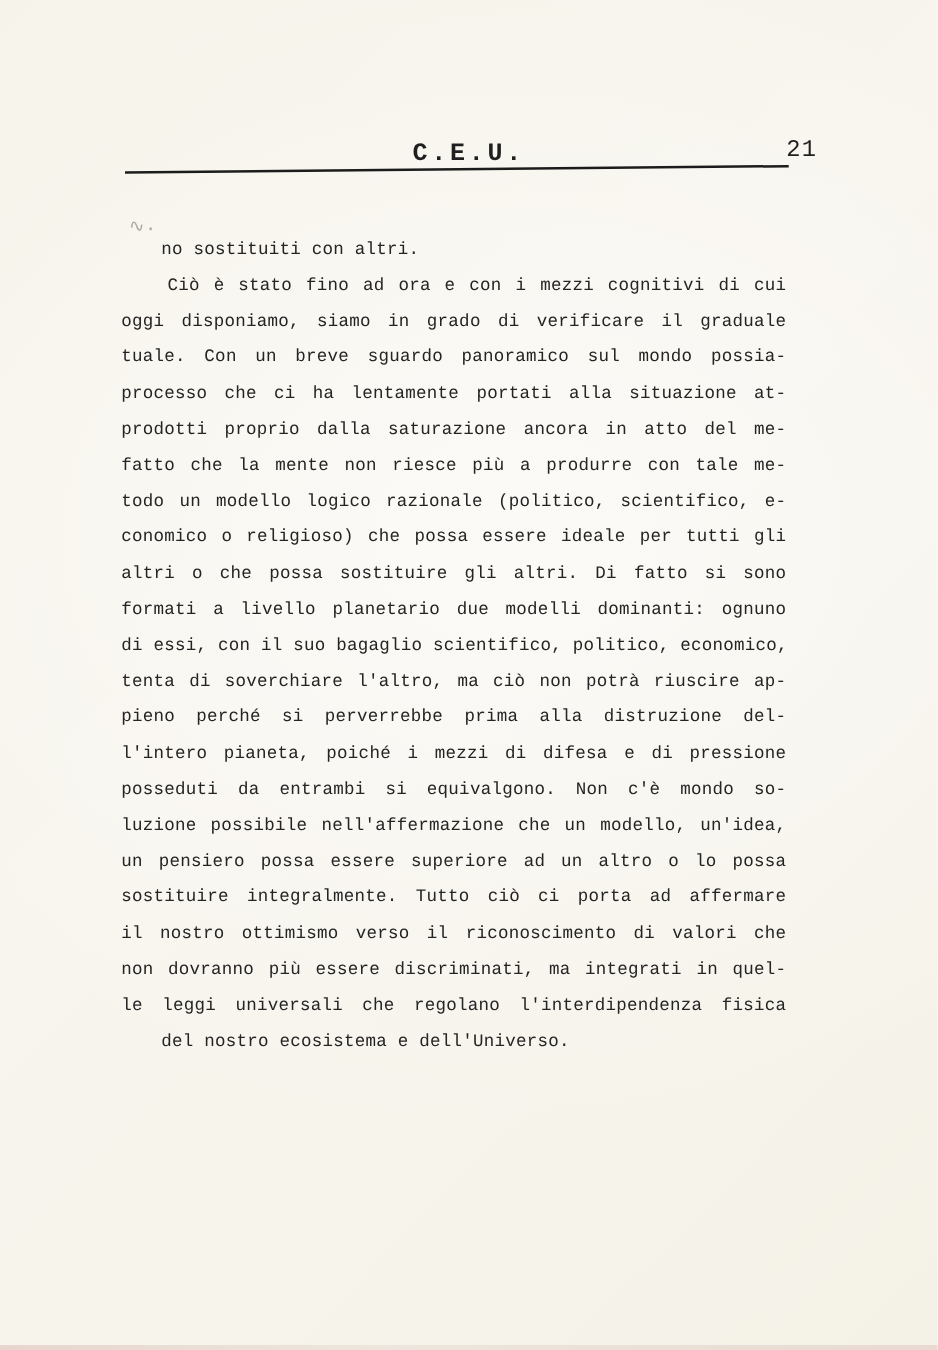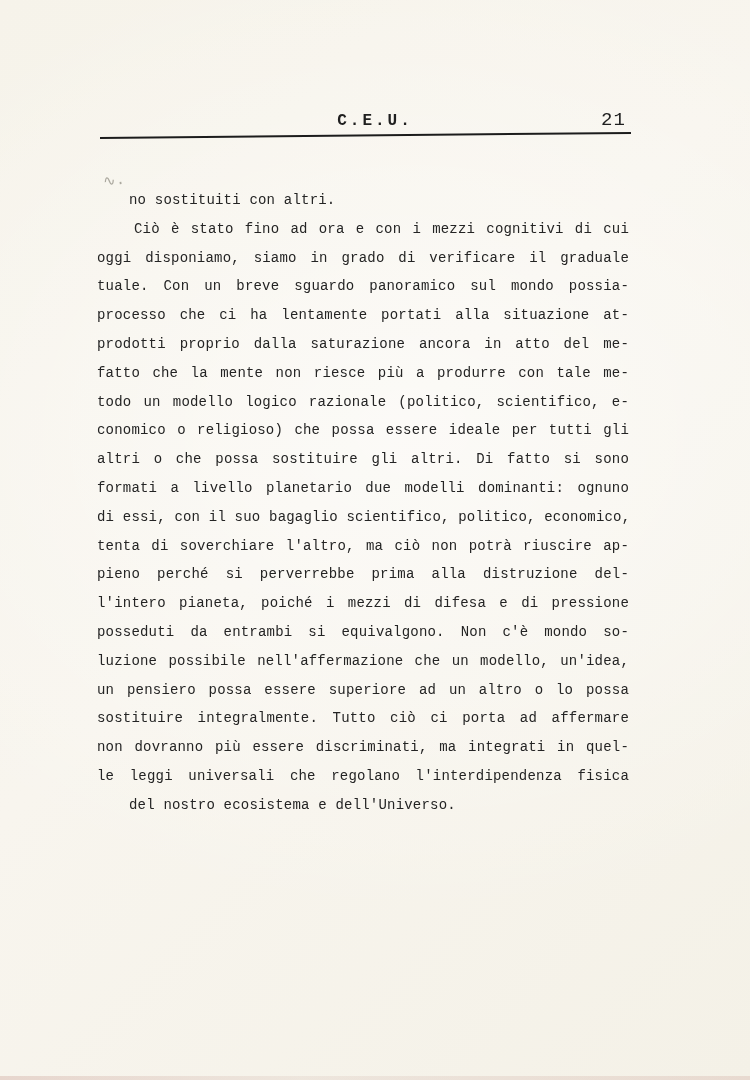--- a/index.html
+++ b/index.html
@@ -17,29 +17,29 @@
       linear-gradient(135deg, #f6f3ea 0%, #f8f5ee 45%, #f4f1e7 100%);
     color: #262626;
   }
   
   .header-title {
     position: absolute;
     top: 112px;
     left: 0;
     width: 750px;
     text-align: center;
-    font-size: 16px;
+    font-size: 20px;
     font-weight: 600;
     letter-spacing: 3px;
     color: #1f1f1f;
   }
   .page-number {
     position: absolute;
     top: 109px;
-    left: 601px;
+    left: 629px;
     font-size: 19px;
     font-weight: 500;
     letter-spacing: 1px;
     color: #1f1f1f;
   }
   .header-rule {
     position: absolute;
     top: 137px;
     left: 100px;
     width: 531px;
@@ -114,19 +114,20 @@
     <div class="ln">altri o che possa sostituire gli altri. Di fatto si sono</div>
     <div class="ln">formati a livello planetario due modelli dominanti: ognuno</div>
     <div class="ln">di essi, con il suo bagaglio scientifico, politico, economico,</div>
     <div class="ln">tenta di soverchiare l'altro, ma ciò non potrà riuscire ap-</div>
     <div class="ln">pieno perché si perverrebbe prima alla distruzione del-</div>
     <div class="ln">l'intero pianeta, poiché i mezzi di difesa e di pressione</div>
     <div class="ln">posseduti da entrambi si equivalgono. Non c'è mondo so-</div>
     <div class="ln">luzione possibile nell'affermazione che un modello, un'idea,</div>
     <div class="ln">un pensiero possa essere superiore ad un altro o lo possa</div>
     <div class="ln">sostituire integralmente. Tutto ciò ci porta ad affermare</div>
+    <div class="ln">il nostro ottimismo verso il riconoscimento di valori che</div>
     <div class="ln">non dovranno più essere discriminati, ma integrati in quel-</div>
     <div class="ln">le leggi universali che regolano l'interdipendenza fisica</div>
     <div class="ln open">del nostro ecosistema e dell'Universo.</div>
   </div>
 
   <div class="scan-edge"></div>
 </div>
 
 </body></html>

